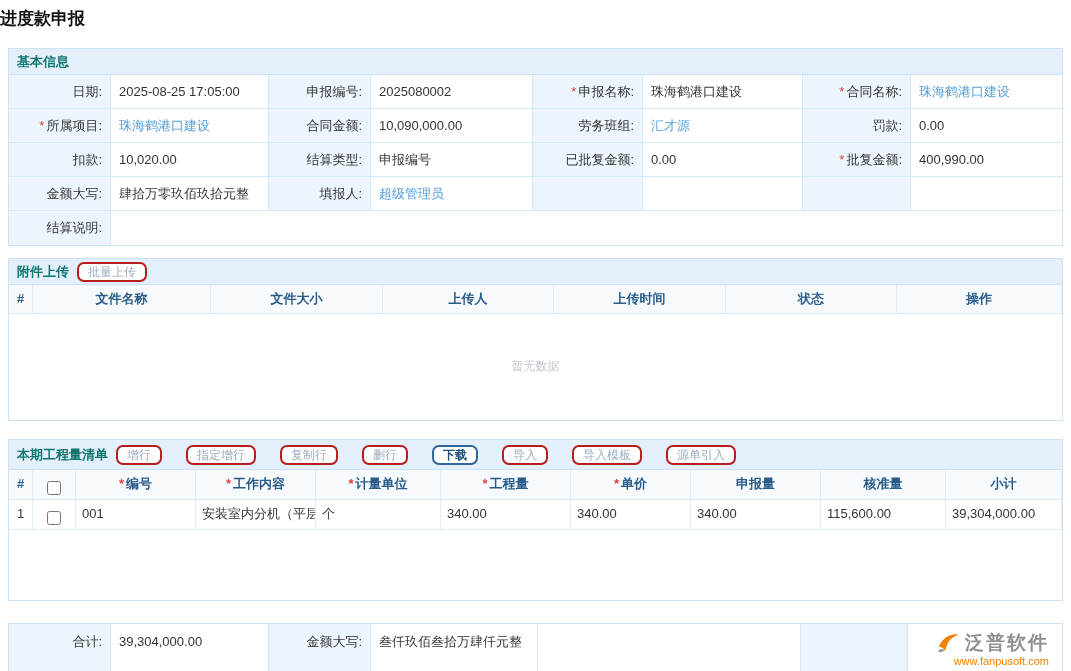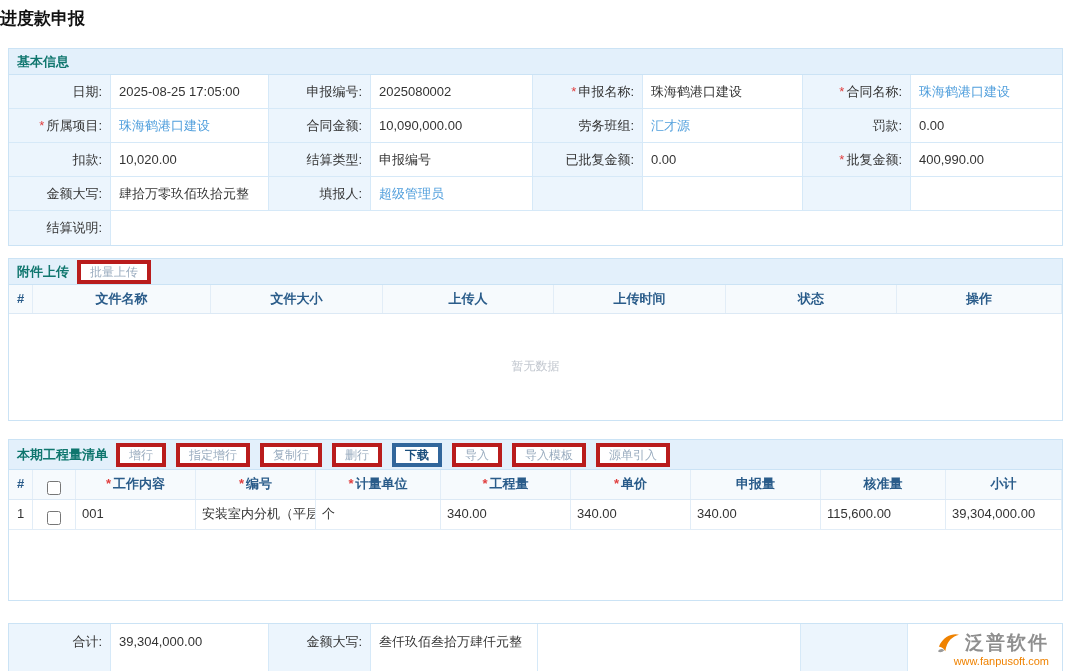--- a/index.html
+++ b/index.html
@@ -23,24 +23,24 @@
   .cell{height:34px;line-height:33px;border-right:1px solid #d6e9f8;border-bottom:1px solid #d6e9f8;
     padding:0 8px;white-space:nowrap;overflow:hidden;font-size:13px}
   .lbl{background:#ecf5fd;text-align:right}
   .val{background:#fff;text-align:left}
   .link{color:#4f9edc;cursor:pointer}
   .no-r{border-right:none}
   .no-b{border-bottom:none}
   .span7{grid-column:span 7}
 
   
-  .tbtn{display:inline-block;background:#fff;border:4px solid #b91c1c;border-radius:0;
+  .tbtn{display:inline-block;background:#fff;border:2px solid #b91c1c;border-radius:7px;
     color:#9aacbf;font-size:12px;line-height:16px;padding:0 9px;font-family:inherit;cursor:pointer;white-space:nowrap}
   .tbtn.primary{border-color:#31669b;color:#1b4f7d;font-weight:bold}
-  .toolbar{display:flex;gap:10px;align-items:center}
+  .toolbar{display:flex;gap:24px;align-items:center}
 
   
   .att-head{display:grid;grid-template-columns:24px 178px 172px 171px 172px 171px 1fr;
     background:#f6fafd;border-bottom:1px solid #dce9f5}
   .th{height:28px;line-height:27px;text-align:center;color:#2a5c8a;font-weight:bold;font-size:13px;
     border-right:1px solid #e2edf7;white-space:nowrap;overflow:hidden}
   .att-empty{height:106px;text-align:center;padding-top:44px;color:#c2c7cf;font-size:12px;background:#fff}
 
   
   .boq-head,.boq-row{display:grid;grid-template-columns:24px 43px 120px 120px 125px 130px 120px 130px 125px 1fr}
@@ -148,22 +148,22 @@
       <button class="tbtn">删行</button>
       <button class="tbtn primary">下载</button>
       <button class="tbtn">导入</button>
       <button class="tbtn">导入模板</button>
       <button class="tbtn">源单引入</button>
     </div>
   </div>
   <div class="boq-head">
     <div class="th">#</div>
     <div class="th c-center"><input type="checkbox" class="cb" style=""></div>
+    <div class="th"><span class="req">*</span><span>编号</span></div>
     <div class="th"><span class="req">*</span><span>工作内容</span></div>
-    <div class="th"><span class="req">*</span><span>编号</span></div>
     <div class="th"><span class="req">*</span><span>计量单位</span></div>
     <div class="th"><span class="req">*</span><span>工程量</span></div>
     <div class="th"><span class="req">*</span><span>单价</span></div>
     <div class="th"><span>申报量</span></div>
     <div class="th"><span>核准量</span></div>
     <div class="th no-r"><span>小计</span></div>
   </div>
   <div class="boq-row">
     <div class="td c-center">1</div>
     <div class="td c-center"><input type="checkbox" class="cb" style=""></div>

